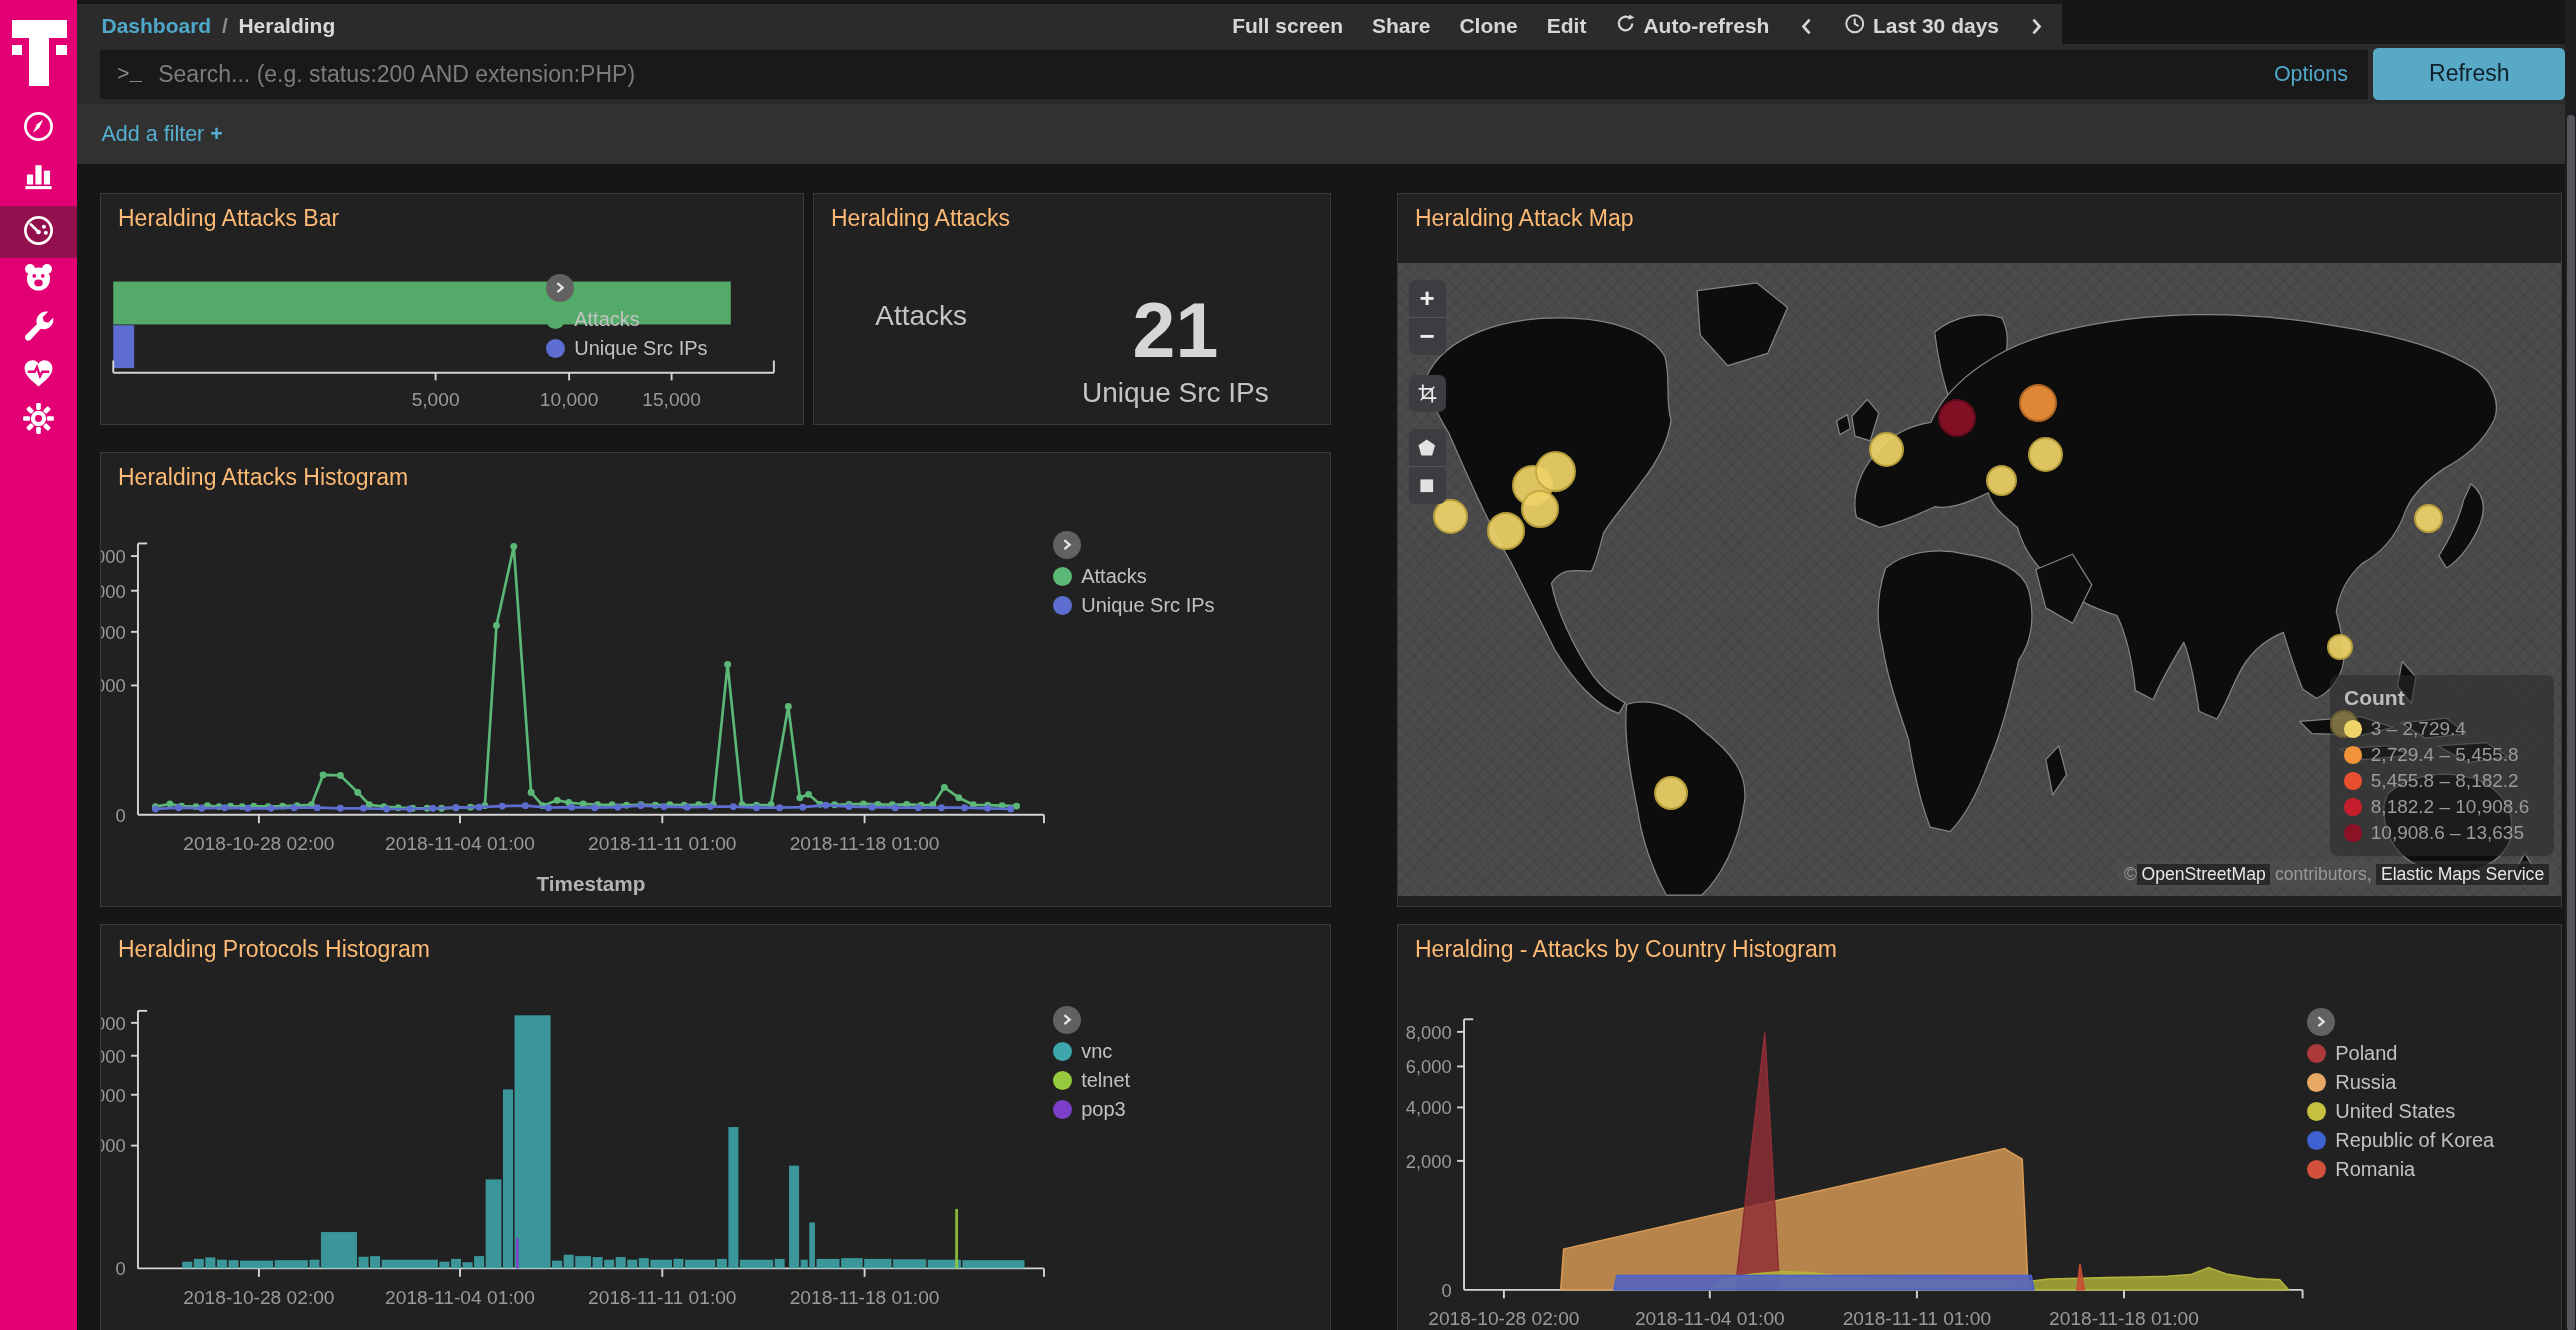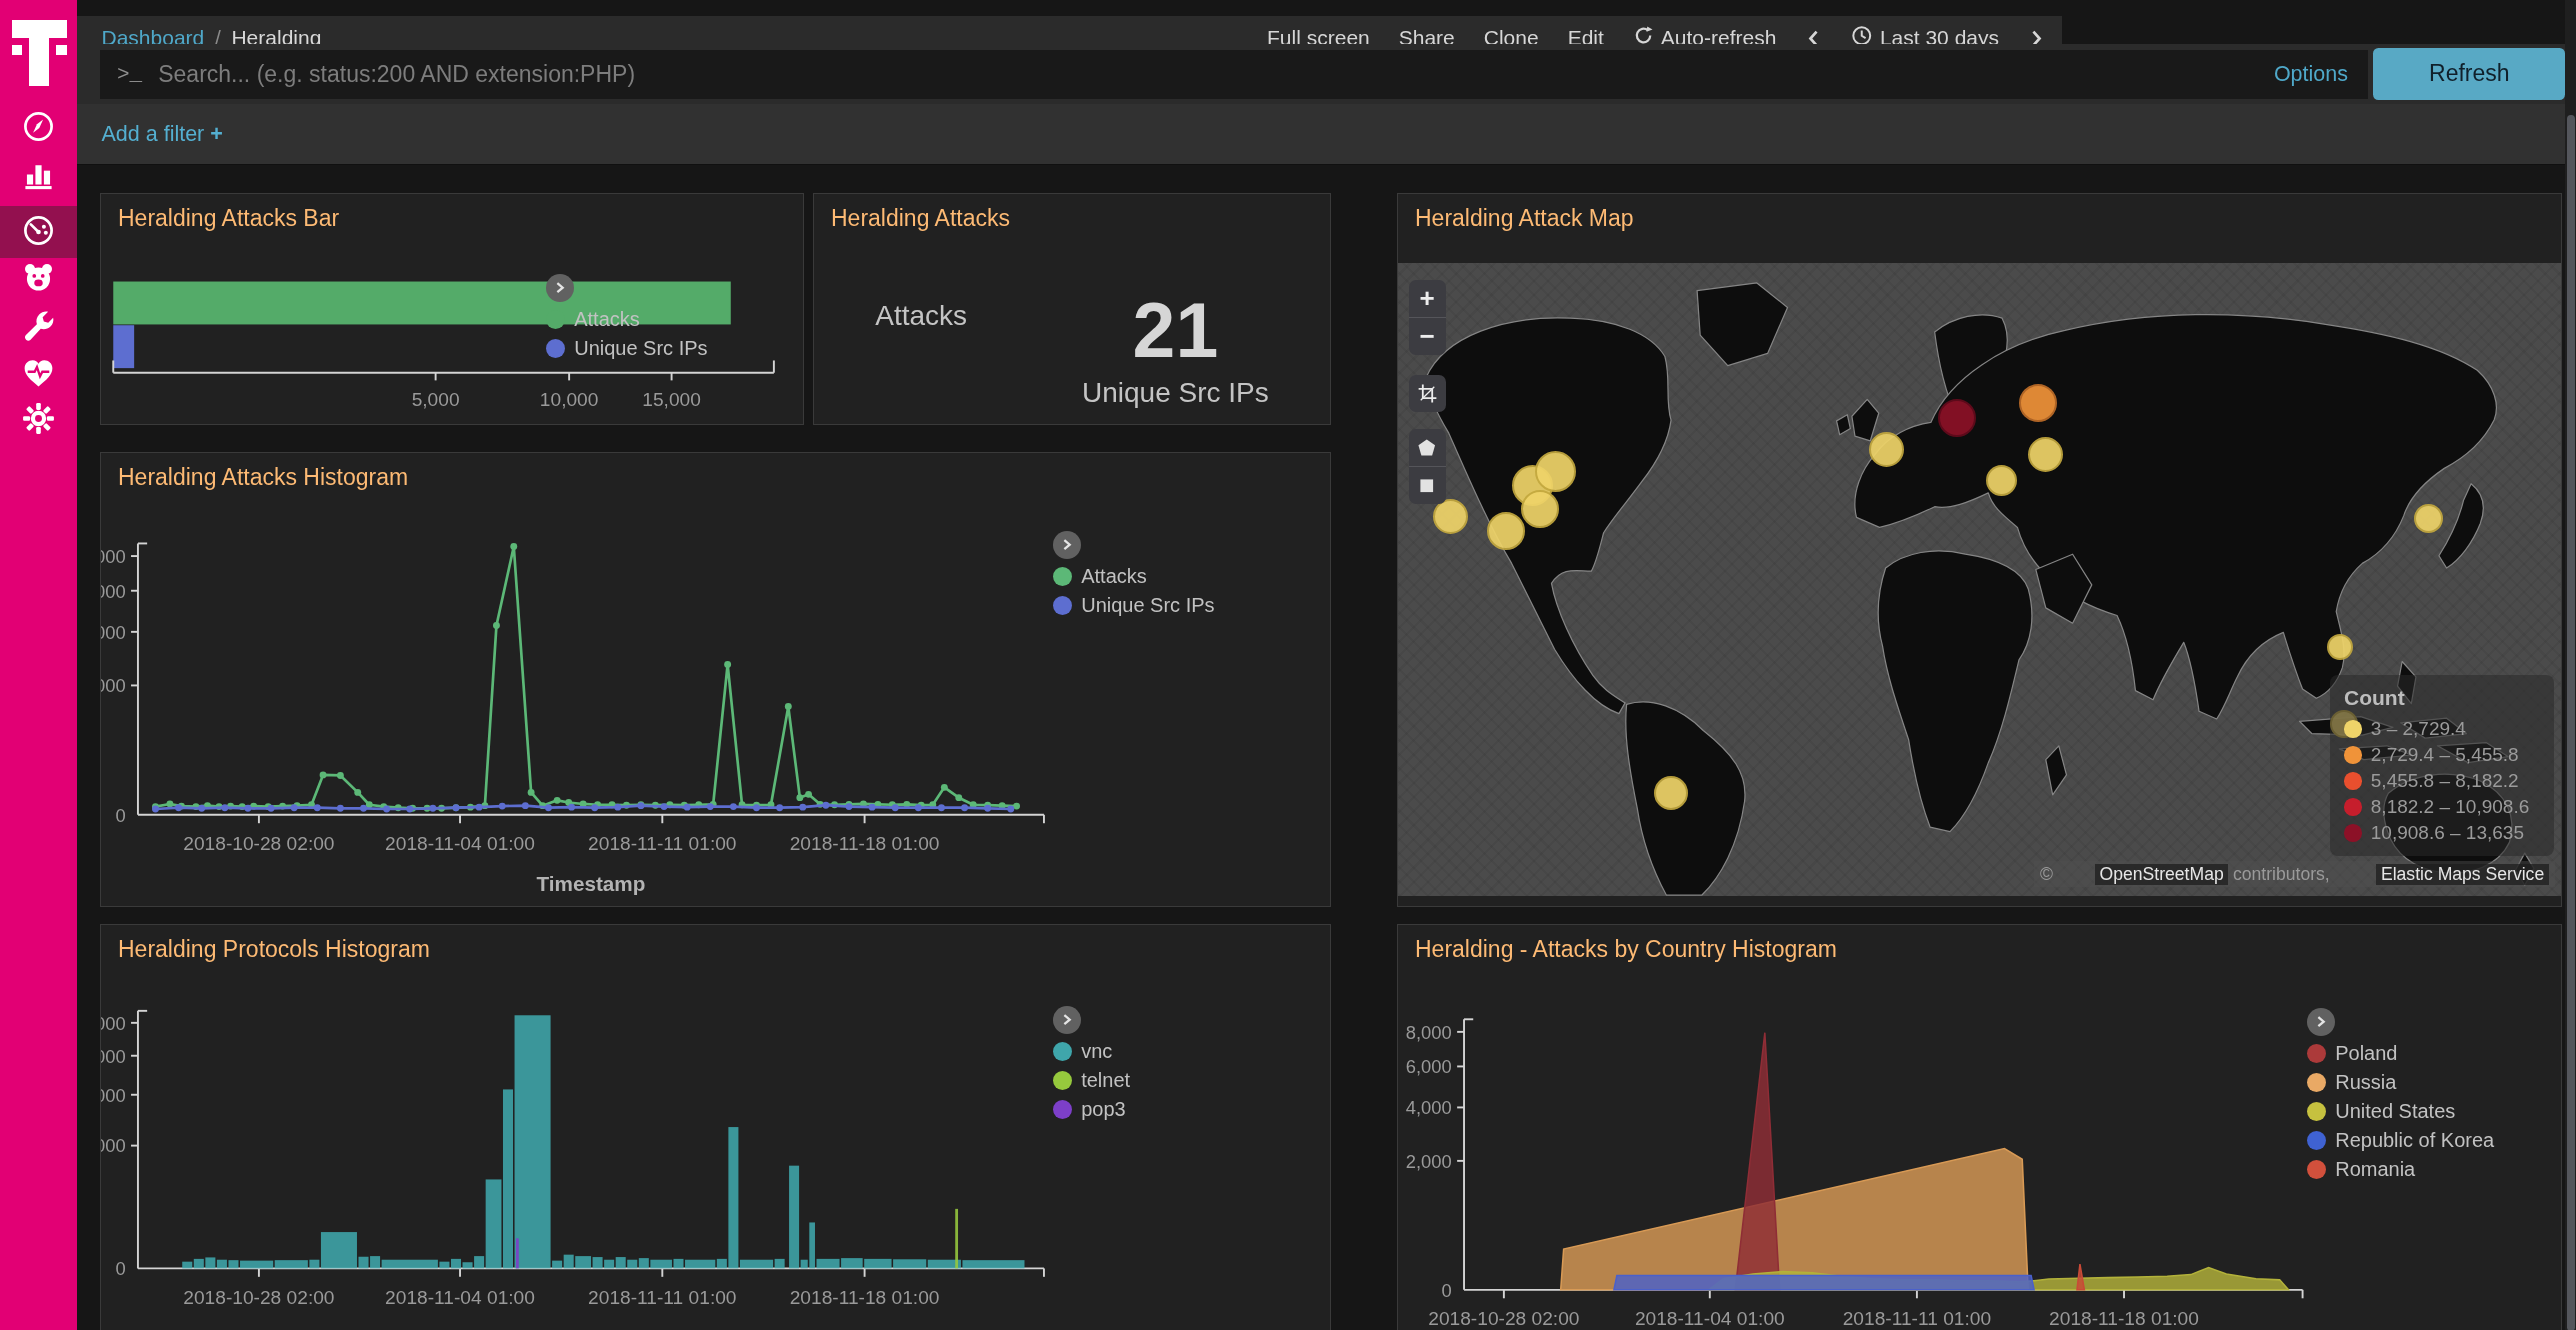--- a/index.html
+++ b/index.html
@@ -8,21 +8,21 @@
   
   .sidebar{position:absolute;left:0;top:0;width:77px;height:1331px;background:#e20074;z-index:5;}
   .tlogo{position:absolute;left:11.5px;top:20px;width:55px;height:66px;}
   .tlogo .bar{position:absolute;left:0;top:0;width:55px;height:18.4px;background:#fff;}
   .tlogo .stem{position:absolute;left:17.6px;top:0;width:20px;height:66px;background:#fff;}
   .tlogo .sq{position:absolute;top:24.5px;width:10.7px;height:10.7px;background:#fff;}
   .tlogo .sq.l{left:0;} .tlogo .sq.r{right:0;}
   .side-item{position:absolute;left:0;width:77px;height:52px;display:flex;align-items:center;justify-content:center;cursor:pointer;}
   .side-item.active{background:#93104f;}
   
-  .topnav{position:absolute;left:77px;top:16px;width:1985px;height:44px;background:#2b2b2b;display:flex;align-items:center;font-size:21px;}
+  .topnav{position:absolute;left:77px;top:4px;width:1985px;height:44px;background:#2b2b2b;display:flex;align-items:center;font-size:21px;font-weight:bold;}
   .crumbs{margin-left:24.5px;display:flex;align-items:center;gap:10.7px;}
   .crumb-link{color:#4fa8c9;cursor:pointer;}
   .crumb-sep{color:#8a8a8a;}
   .crumb-cur{color:#d8d8d8;}
   .nav-actions{margin-left:auto;display:flex;align-items:center;gap:29px;padding-right:17px;color:#d6d6d6;}
   .nav-item{display:flex;align-items:center;gap:7px;cursor:pointer;white-space:nowrap;}
   
   .searchrow{position:absolute;left:77px;top:44px;width:2499px;height:60px;background:#2b2b2b;}
   .searchbox{position:absolute;left:23px;top:6.1px;width:2268px;height:49px;background:#191919;display:flex;align-items:center;}
   .prompt{font-family:"Liberation Mono","DejaVu Sans Mono",monospace;color:#8f8f8f;font-size:21px;margin:0 14px 0 17px;}
@@ -64,21 +64,21 @@
   .bubble{position:absolute;border-radius:50%;box-sizing:border-box;opacity:.92;cursor:pointer;}
   .map-ctl{position:absolute;display:flex;flex-direction:column;background:#3c3c41;border-radius:7px;overflow:hidden;}
   .mapbtn{width:37px;height:37px;display:flex;align-items:center;justify-content:center;color:#ededed;font-size:26px;font-weight:700;cursor:pointer;}
   .map-ctl .div{height:0.8px;background:#55555a;}
   .map-legend{position:absolute;left:932px;top:412px;width:224px;background:rgba(42,42,42,.55);border-radius:7.7px;padding:10.7px 14px;box-sizing:border-box;}
   .map-legend .mtitle{font-size:21px;font-weight:700;color:#bdbdbd;margin-bottom:6.1px;}
   .mrow{display:flex;align-items:center;gap:9.2px;height:26px;}
   .mdot{width:17.6px;height:17.6px;border-radius:50%;flex:0 0 auto;}
   .mlab{font-size:19px;color:#9b9b9b;white-space:nowrap;}
   .attrib{position:absolute;right:6.1px;bottom:9.2px;font-size:17.6px;color:#9a9a9a;background:rgba(80,80,80,.45);padding:2.3px 6.1px;display:flex;gap:0;}
-  .attrib .chip{background:rgba(30,30,30,.75);color:#e6e6e6;padding:0 4.6px;margin-left:42px;}
+  .attrib .chip{background:rgba(30,30,30,.75);color:#e6e6e6;padding:0 4.6px;}
   .attrib .mid{padding:0 4.6px;}
   
   .sb-track{position:absolute;right:0;top:0;width:10.7px;height:1331px;background:#1f1f1f;}
   .sb-thumb{position:absolute;right:1.5px;top:115px;width:7.7px;height:1216px;background:#54565c;border-radius:3.8px;cursor:pointer;}
   svg text{font-family:"Liberation Sans","DejaVu Sans",sans-serif;}
 </style>
 </head>
 <body>
 
 <div class="stage">

